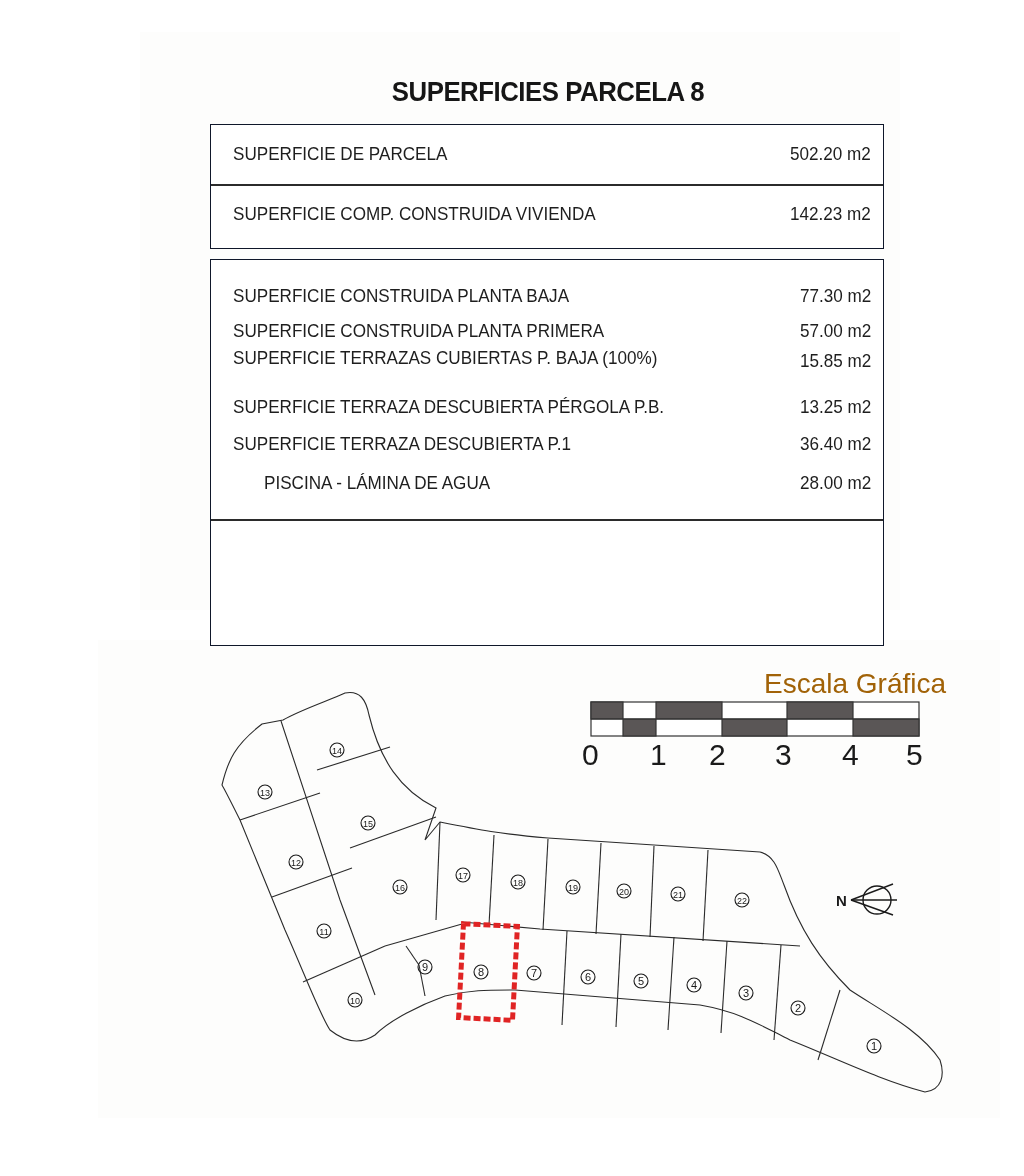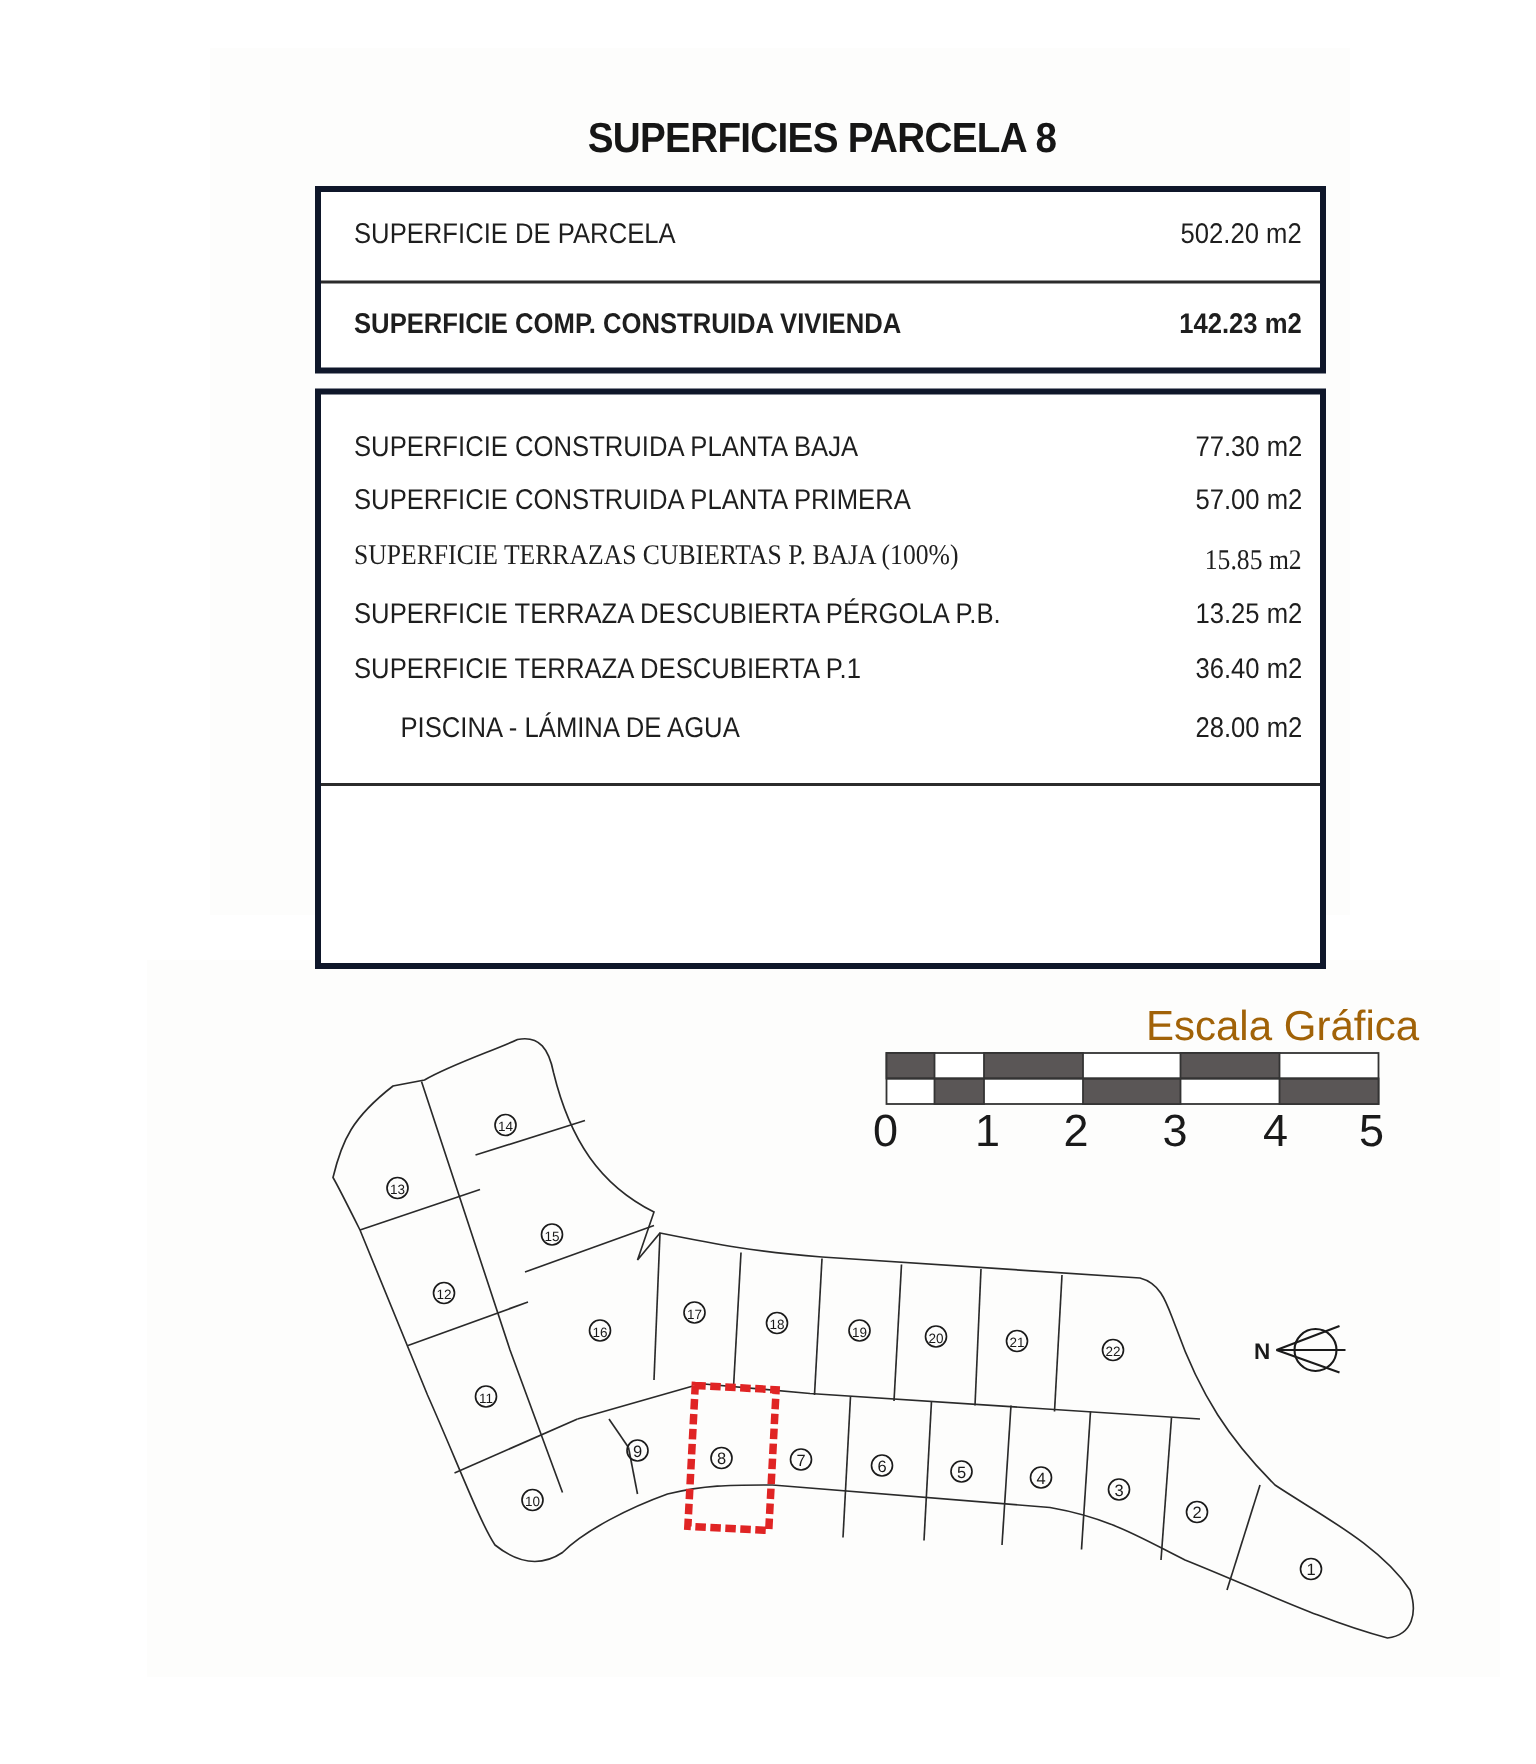--- a/index.html
+++ b/index.html
@@ -16,21 +16,21 @@
   .panel-bottom {
     position: absolute; left: 98px; top: 640px; width: 902px; height: 478px;
     background: #fdfdfc;
   }
   .title {
     position: absolute; left: 210px; top: 76px; width: 676px; text-align: center;
     font-size: 28px; font-weight: bold; letter-spacing: -0.5px; color: #161616;
     transform: scaleX(0.92);
   }
   .box {
-    position: absolute; left: 210px; width: 674px; border: 4px solid #0f172a;
+    position: absolute; left: 210px; width: 674px; border: 1px solid #0f172a;
     box-sizing: border-box; background: #fff;
   }
   .box1 { top: 124px; height: 125px; }
   .box2 { top: 259px; height: 387px; }
   .row {
     position: absolute; left: 0; right: 0; display: flex; justify-content: space-between;
     padding: 0 12px 0 22px; font-size: 19px; color: #1e1e1e; box-sizing: border-box;
   }
   .row .lbl { transform-origin: left center; transform: scaleX(0.9); white-space: nowrap; }
   .row .val { transform-origin: right center; transform: scaleX(0.9); white-space: nowrap; }
@@ -49,36 +49,36 @@
 <div class="panel-bottom"></div>
 
 <div class="title">SUPERFICIES PARCELA 8</div>
 
 <div class="box box1">
   <div class="row" style="top:18px;">
     <span class="lbl">SUPERFICIE DE PARCELA</span>
     <span class="val">502.20 m2</span>
   </div>
   <div class="divider" style="top:59px;"></div>
-  <div class="row" style="top:78px;font-weight:bold;">
+  <div class="row" style="top:78px;">
     <span class="lbl">SUPERFICIE COMP. CONSTRUIDA VIVIENDA</span>
     <span class="val">142.23 m2</span>
   </div>
 </div>
 
 <div class="box box2">
   <div class="row" style="top:25px;">
     <span class="lbl">SUPERFICIE CONSTRUIDA PLANTA BAJA</span>
     <span class="val">77.30 m2</span>
   </div>
   <div class="row" style="top:60px;">
     <span class="lbl">SUPERFICIE CONSTRUIDA PLANTA PRIMERA</span>
     <span class="val">57.00 m2</span>
   </div>
-  <div class="row" style="top:97px;font-family:Liberation Serif, serif;">
+  <div class="row" style="top:87px;">
     <span class="lbl">SUPERFICIE TERRAZAS CUBIERTAS P. BAJA (100%)</span>
     <span class="val" style="position:relative; top:3px;">15.85 m2</span>
   </div>
   <div class="row" style="top:136px;">
     <span class="lbl">SUPERFICIE TERRAZA DESCUBIERTA PÉRGOLA P.B.</span>
     <span class="val">13.25 m2</span>
   </div>
   <div class="row" style="top:173px;gap:24px;">
     <span class="lbl">SUPERFICIE TERRAZA DESCUBIERTA  P.1</span>
     <span class="val">36.40 m2</span>

